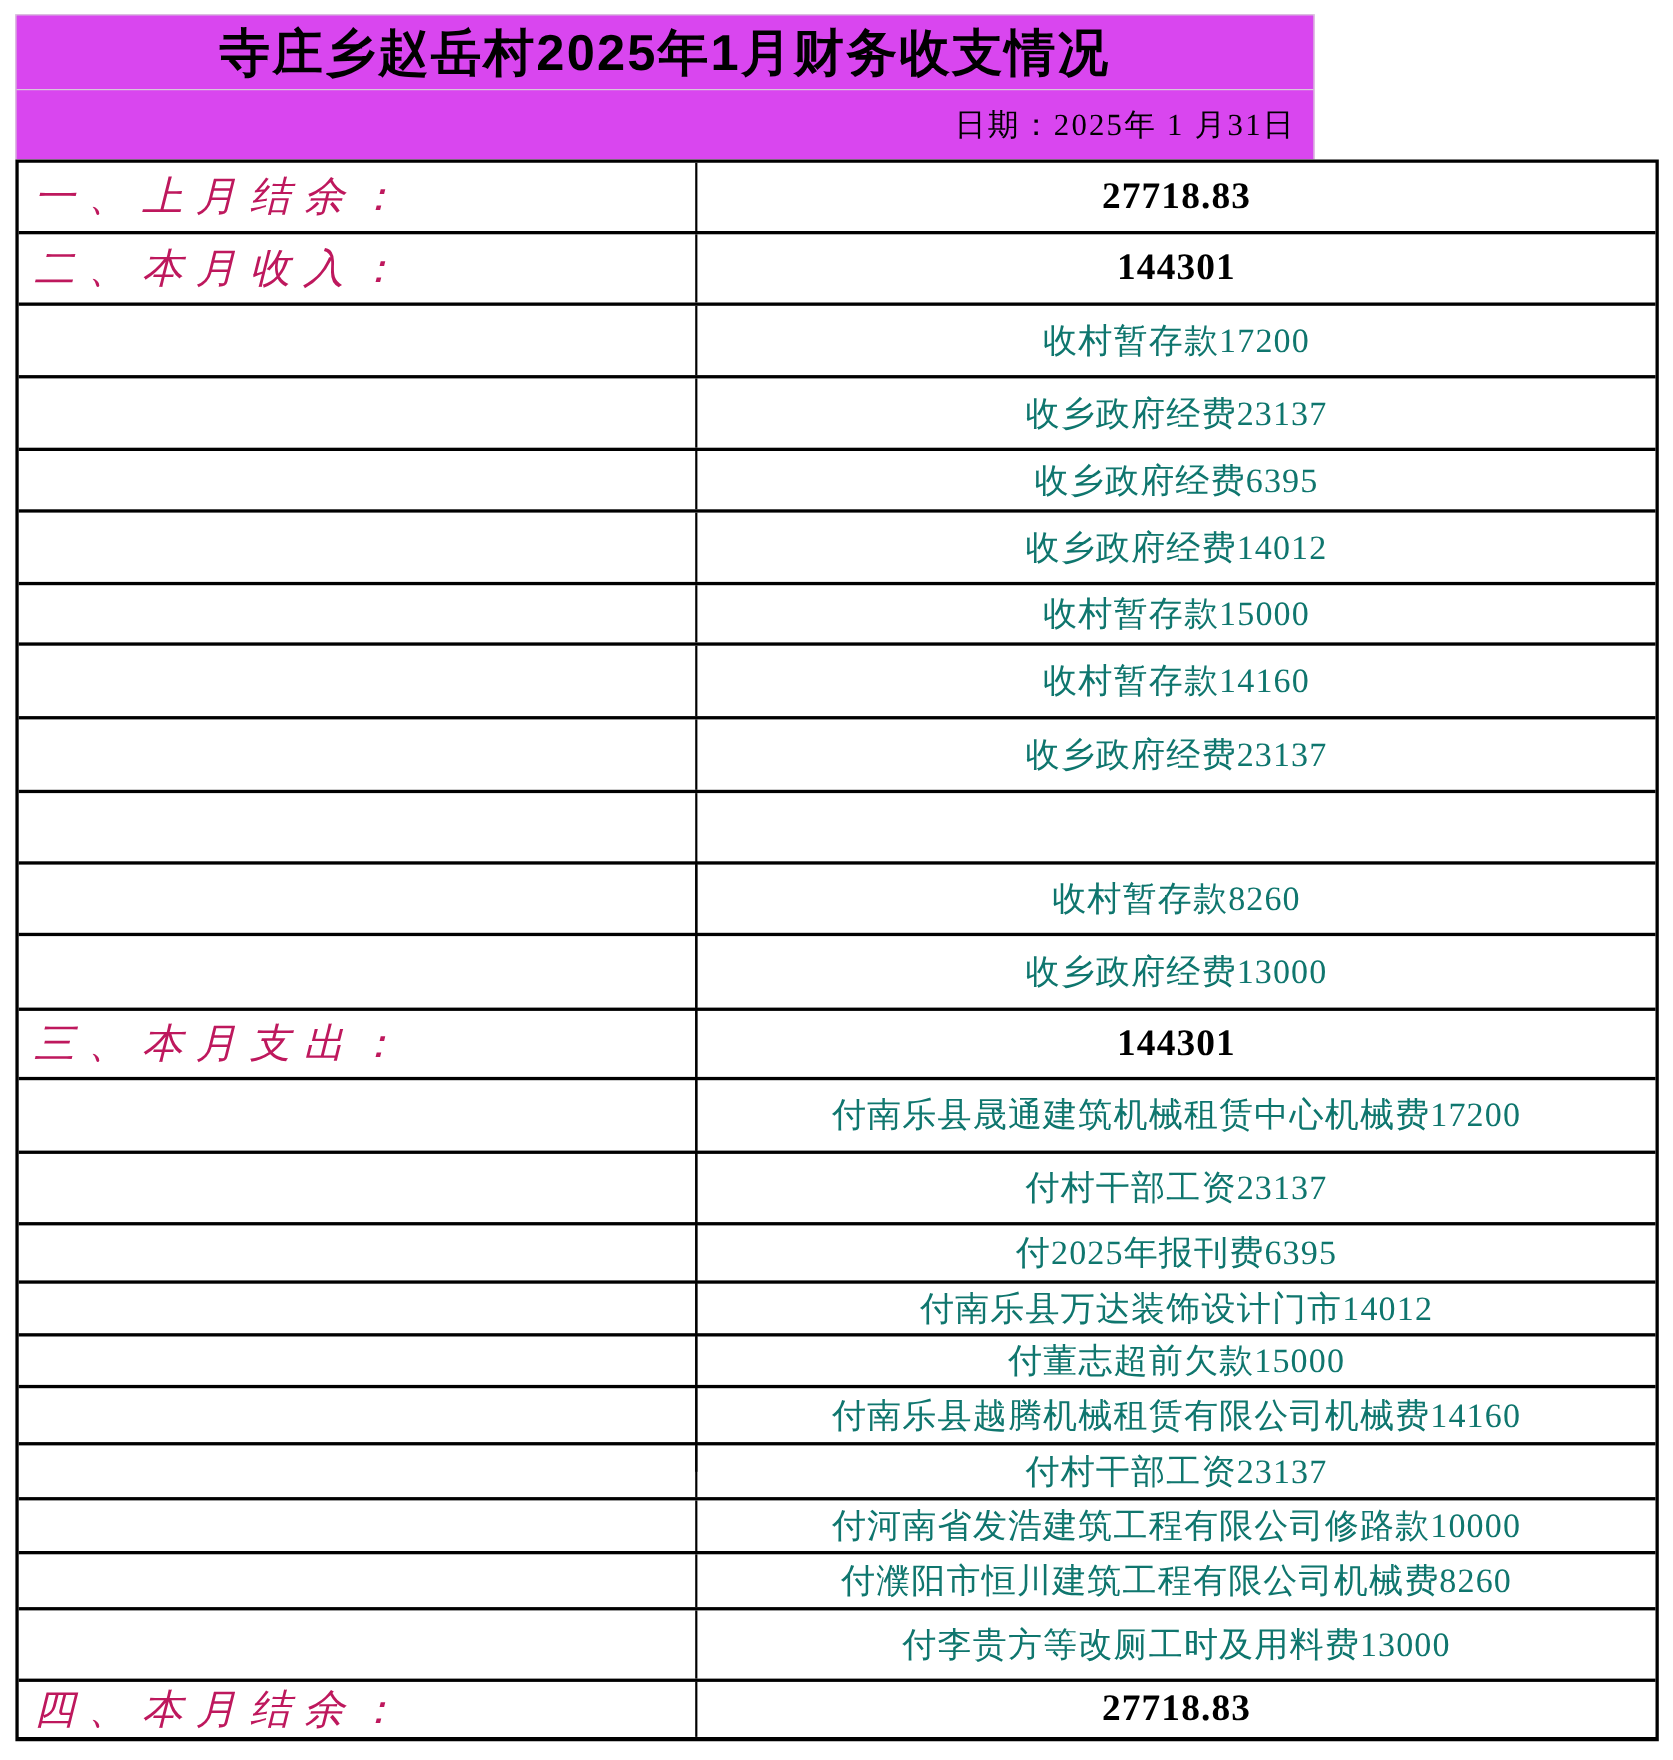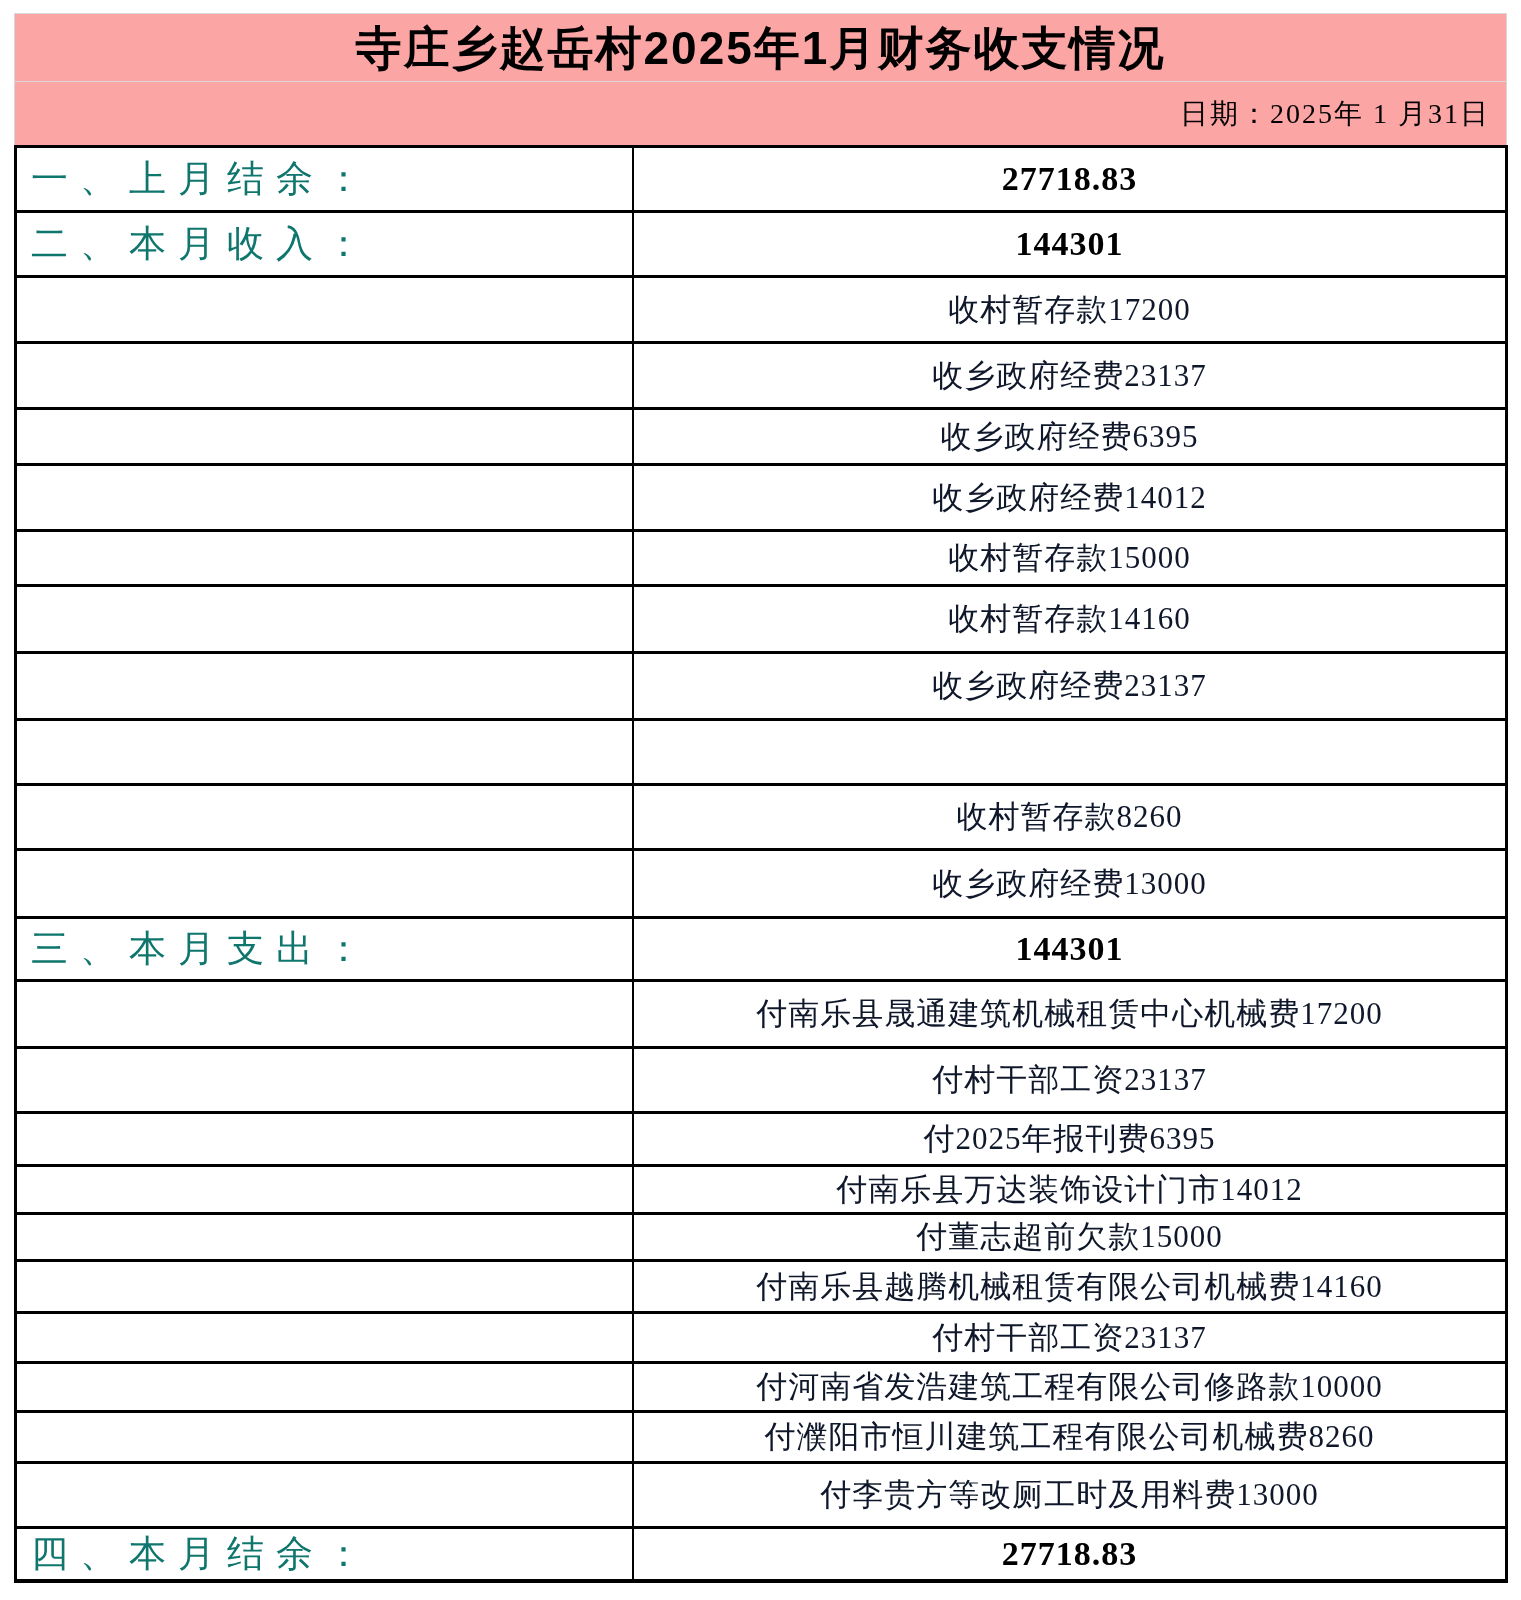--- a/index.html
+++ b/index.html
@@ -5,23 +5,23 @@
   html,body{margin:0;padding:0;background:#ffffff;}
   body{
     width:1521px;height:1600px;
     font-family:"Liberation Serif","DejaVu Serif",serif;
     color:#000;
   }
   .page{position:relative;width:1521px;height:1600px;background:#fff;overflow:hidden;}
 
   
   .header-area{
-    position:absolute;left:14px;top:13px;width:1493px;height:132px;
+    position:absolute;left:14px;top:13px;width:1181px;height:132px;
     border-top:1px solid #d8d8d8;border-left:1px solid #d8d8d8;border-right:1px solid #d8d8d8;
-    box-sizing:border-box;background:#fca5a5;text-align:center;
+    box-sizing:border-box;background:#d946ef;text-align:center;
   }
   .title-row{
     height:67px;border-bottom:1px solid #d8d8d8;
     display:flex;align-items:center;justify-content:center;
   }
   .page-title{
     margin:0;
     font-family:"Liberation Sans","DejaVu Sans",sans-serif;
     font-weight:bold;font-size:46px;letter-spacing:2px;line-height:1;
   }
@@ -37,26 +37,26 @@
     box-sizing:border-box;background:#fff;
   }
   .row{display:flex;border-bottom:3px solid #000;box-sizing:border-box;}
   .row:last-child{border-bottom:none;}
   .cell{box-sizing:border-box;}
   .cell.label{
     width:617px;flex:0 0 617px;
     border-right:2px solid #000;
     display:flex;align-items:center;
     padding-left:14px;
-    font-size:37px;letter-spacing:12px;color:#0f766e;
-    white-space:nowrap;overflow:hidden;
+    font-size:37px;letter-spacing:12px;color:#be185d;
+    white-space:nowrap;overflow:hidden;font-style:italic;
   }
   .cell.value{
     flex:1;display:flex;align-items:center;justify-content:center;
-    font-size:31px;color:#0f172a;letter-spacing:1px;
+    font-size:31px;color:#0f766e;letter-spacing:1px;
     white-space:nowrap;overflow:hidden;
   }
   .row.section .cell.value{
     font-weight:bold;font-size:34px;color:#000;letter-spacing:1px;
   }
 </style>
 </head>
 <body>
 
 <div class="page">

